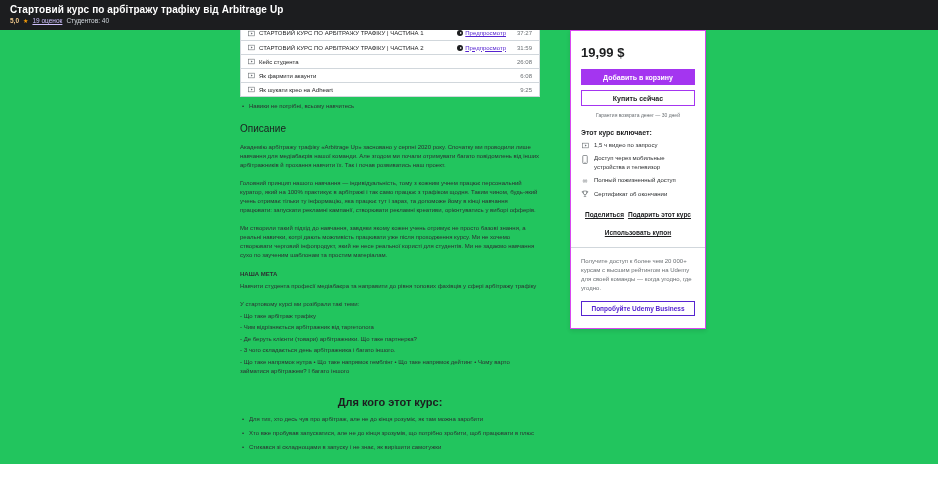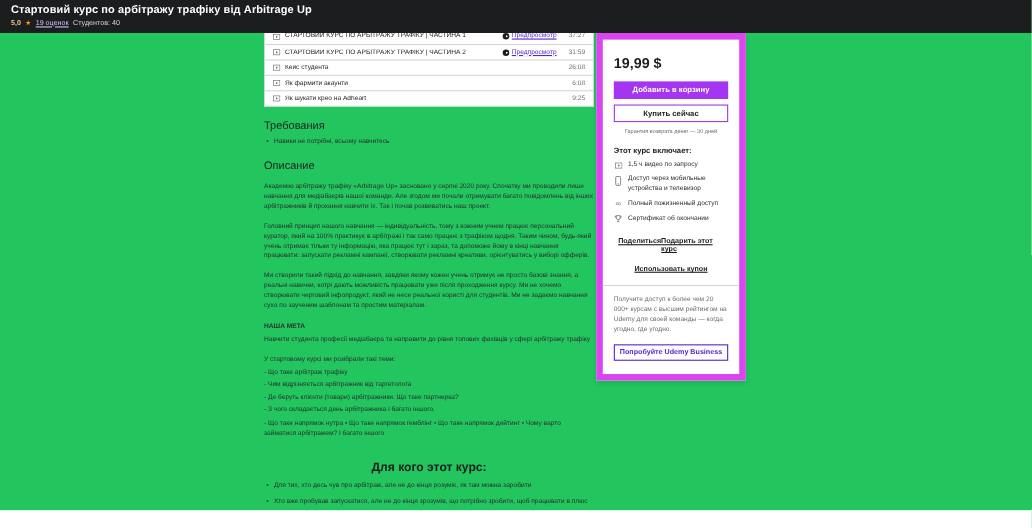--- a/index.html
+++ b/index.html
@@ -39,22 +39,22 @@
   .h-big { font-size:11px; font-weight:bold; color:#1c1d1f; margin:20px 0 7px;text-align:center; }
   .body-txt { font-size:6px; line-height:1.5; color:#2d2f31; }
   .para { margin-top:9px; }
   .goal-h { margin-top:10px; font-weight:bold; }
   .topic-line { margin-top:2.5px; }
   .bullet-list .bullet { position:relative; padding-left:9px; margin-top:5px; }
   .bullet-list .bullet::before { content:"•"; position:absolute; left:2px; top:0; color:#2d2f31; }
   .req-bullet { margin-top:2px; }
 
   
-  .sidebar { position:absolute; left:542px; top:30px; width:136px; background:#fff;
-             border:6px solid #d946ef; box-shadow:0 2px 4px rgba(28,29,31,.12);
+  .sidebar { position:absolute; left:570px; top:30px; width:136px; background:#fff;
+             border:1px solid #d946ef; box-shadow:0 2px 4px rgba(28,29,31,.12);
              padding:12px 10px 12px; z-index:5; }
   .price { font-size:13px; font-weight:bold; color:#1c1d1f; margin:2px 0 9px; }
   .btn { display:flex; align-items:center; justify-content:center; width:100%; height:16px;
          font-family:"Liberation Sans", sans-serif; font-size:7px; font-weight:bold; cursor:pointer; }
   .btn-primary { background:#a435f0; color:#fff; border:none; }
   .btn-outline { background:#fff; color:#1c1d1f; border:1px solid #a435f0; margin-top:5px; }
   .guarantee { font-size:5px; color:#6a6f73; text-align:center; margin:6px 0 11px; }
   .inc-h { font-size:7px; font-weight:bold; color:#1c1d1f; margin-bottom:4px; }
   .inc-row { display:flex; gap:5px; align-items:flex-start; font-size:6px; line-height:1.4;
              color:#2d2f31; margin-top:5px; }
@@ -144,21 +144,20 @@
           <svg width="7" height="7" viewBox="0 0 12 12">
               <rect x="1" y="2" width="10" height="8" fill="none" stroke="#6a6f73"></rect>
               <path d="M5 4.2 L8.2 6 L5 7.8 Z" fill="#6a6f73"></path>
             </svg>
         </span>
         <span class="cur-title">Як шукати крео на Adheart</span>
         <span class="duration">9:25</span>
       </div>
     </div>
 
-    <h2 class="h-sec">Требования</h2>
     <div class="body-txt bullet-list">
       <div class="bullet req-bullet">Навики не потрібні, всьому навчитесь</div>
     </div>
 
     <h2 class="h-sec">Описание</h2>
     <div class="body-txt">
       <p class="para">Академію арбітражу трафіку «Arbitrage Up» засновано у серпні 2020 року. Спочатку ми проводили лише навчання для медіабаєрів нашої команди. Але згодом ми почали отримувати багато повідомлень від інших арбітражників й прохання навчити їх. Так і почав розвиватись наш проект.</p>
       <p class="para">Головний принцип нашого навчання — індивідуальність, тому з кожним учнем працює персональний куратор, який на 100% практикує в арбітражі і так само працює з трафіком щодня. Таким чином, будь-який учень отримає тільки ту інформацію, яка працює тут і зараз, та допоможе йому в кінці навчання працювати: запускати рекламні кампанії, створювати рекламні креативи, орієнтуватись у виборі офферів.</p>
       <p class="para">Ми створили такий підхід до навчання, завдяки якому кожен учень отримує не просто базові знання, а реальні навички, котрі дають можливість працювати уже після проходження курсу. Ми не хочемо створювати черговий інфопродукт, який не несе реальної користі для студентів. Ми не задаємо навчання сухо по заученим шаблонам та простим матеріалам.</p>
       <p class="para goal-h">НАША МЕТА</p>

